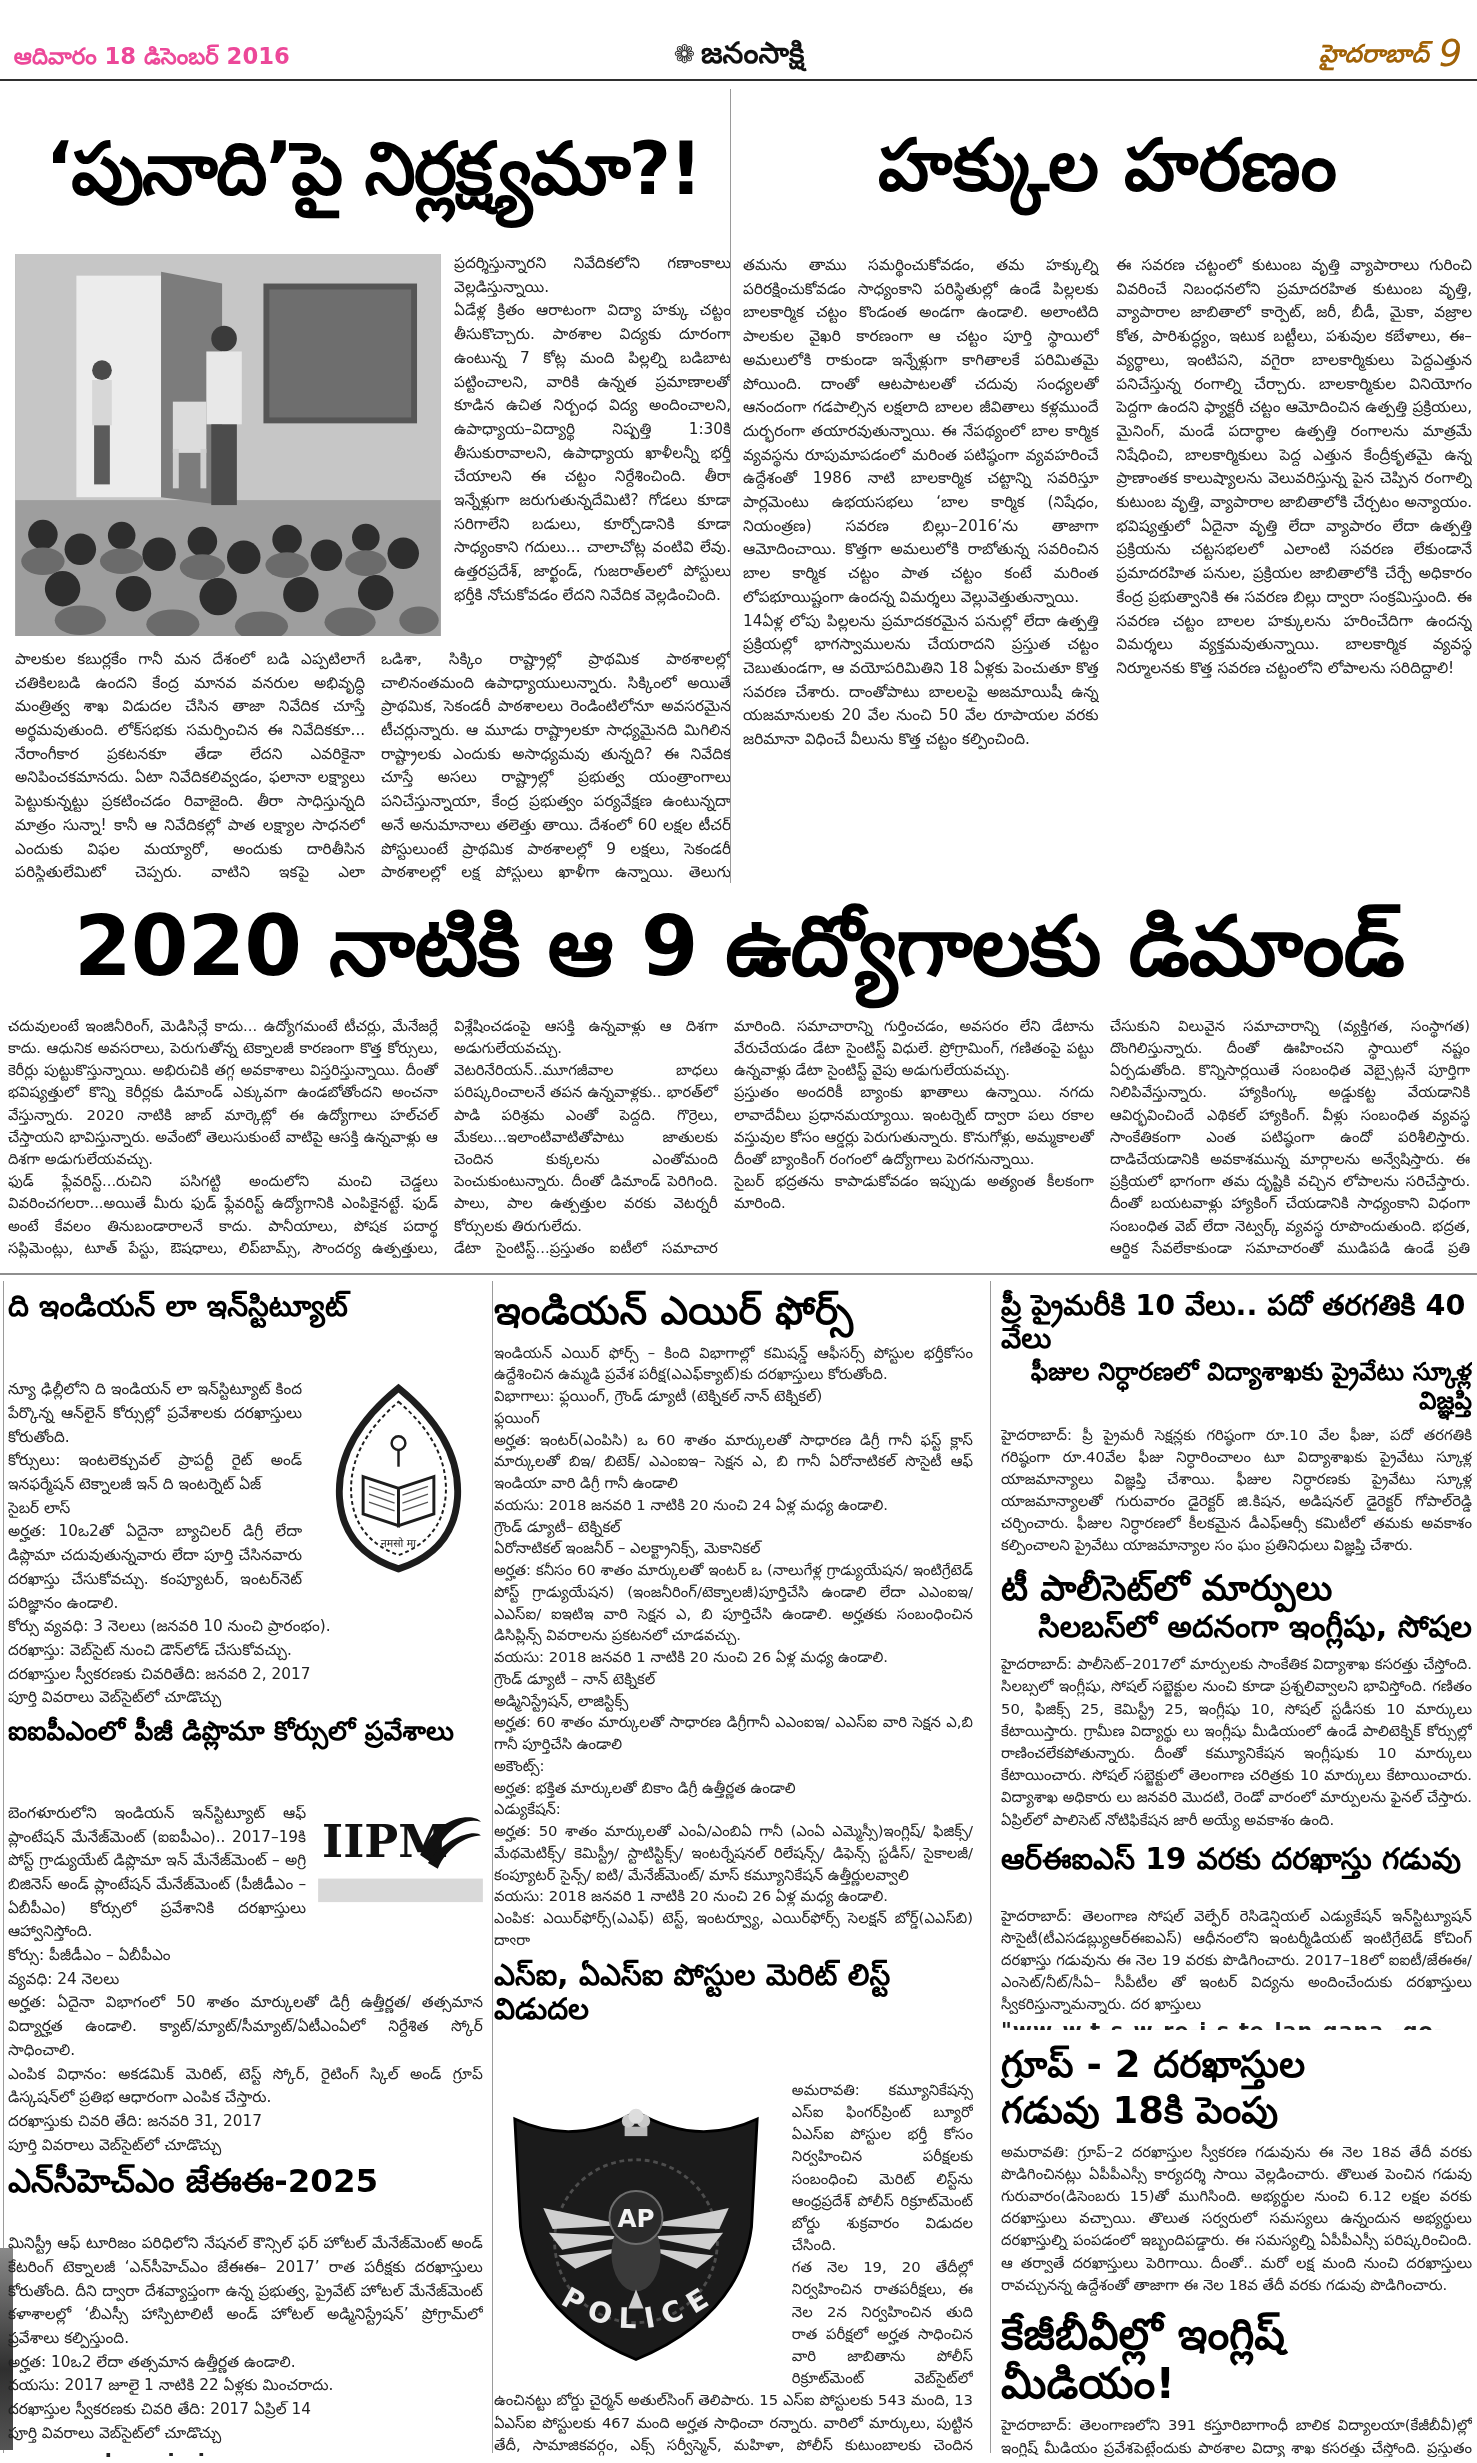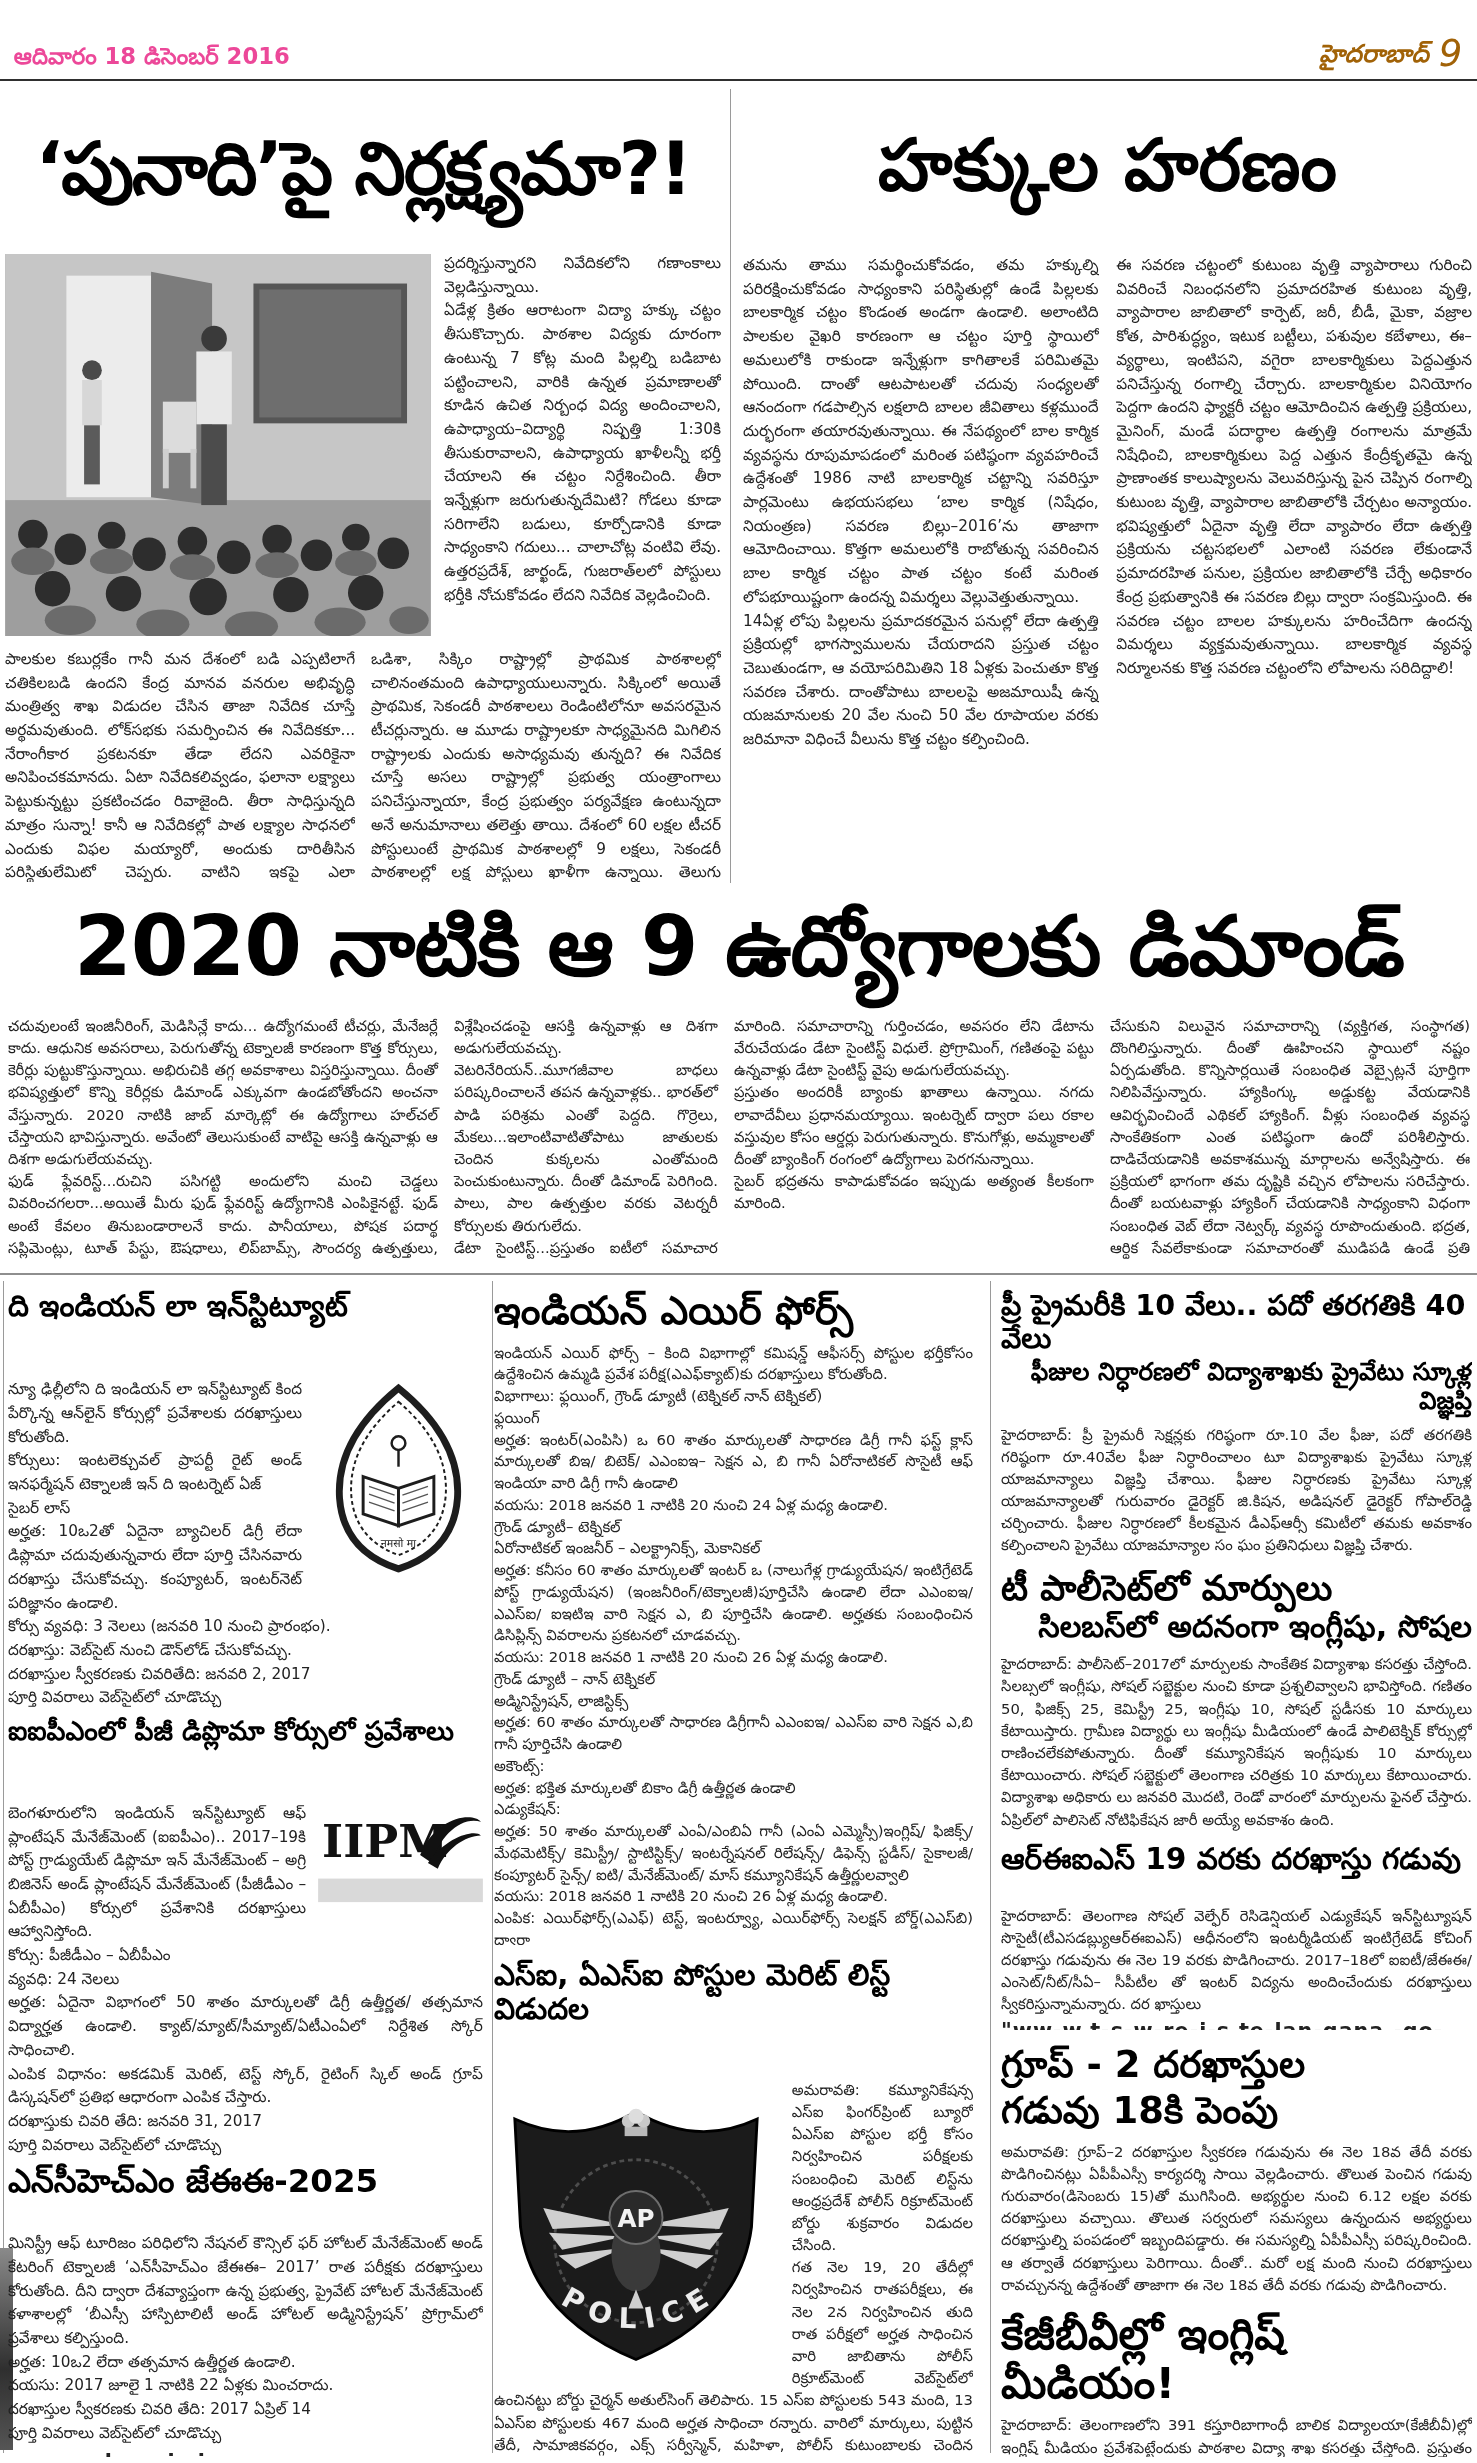--- a/index.html
+++ b/index.html
@@ -11,21 +11,21 @@
   .hdr-center{position:absolute;left:0;right:0;bottom:0px;text-align:center;font-size:29.6px;font-weight:bold;color:#111;}
   .hdr-center .orn{font-size:25.6px;margin-right:5.9px;color:#333;}
   .hdr-right{position:absolute;right:15.8px;bottom:2px;font-size:24.6px;font-weight:bold;color:#a16207;font-style:italic;}
   .hdr-right .pageno{font-size:37px;font-weight:normal;margin-left:9.9px;vertical-align:-3.9px;}
   .hdr-rule{position:absolute;top:79px;left:0;width:1478px;height:2px;background:#2f2f2f;}
   
   .just{text-align:justify;white-space:pre-line;}
   .body-txt{font-size:15.3px;line-height:1.55;color:#222;overflow:hidden;}
   .headline{font-weight:bold;color:#000;text-align:center;}
   
-  .tl-art{position:absolute;left:5px;top:87px;width:716px;}
+  .tl-art{position:absolute;left:15px;top:87px;width:716px;}
   .tl-head{font-size:73px;line-height:163px;height:165px;overflow:hidden;letter-spacing:-2px;}
   .tl-mid{position:relative;height:386px;}
   .tl-photo{position:absolute;left:0;top:2px;width:426px;height:382px;background:#bdbdbd;}
   .tl-sidecol{position:absolute;left:439px;top:0;width:277px;height:386px;}
   .tl-bot{margin-top:9.9px;height:234px;display:flex;gap:15.8px;overflow:hidden;}
   .tl-bot .c{flex:1;height:234px;}
   .vdiv-top{position:absolute;left:730px;top:89px;width:1px;height:794px;background:#9a9a9a;}
   .tr-art{position:absolute;left:743px;top:83px;width:729px;}
   .tr-head{font-size:72px;line-height:165px;height:169px;overflow:hidden;}
   .tr-cols{display:flex;gap:17.7px;height:625px;overflow:hidden;margin-top:2px;}
@@ -54,20 +54,23 @@
   .edge-photo{position:absolute;left:0;top:2248px;width:12.8px;height:202px;
               background:linear-gradient(180deg,#8a8a8a,#2f2f2f 60%,#555);}
 </style>
 </head>
 <body>
 
 <div class="page">
 
   <div class="hdr">
     <div class="hdr-date">ఆదివారం 18 డిసెంబర్ 2016</div>
+    <div class="hdr-center">
+      <span class="orn">❁</span><span>జనంసాక్షి</span>
+    </div>
     <div class="hdr-right">
       <span>హైదరాబాద్</span><span class="pageno">9</span>
     </div>
   </div>
   <div class="hdr-rule"></div>
 
   <div class="tl-art">
     <div class="headline tl-head">‘పునాది’పై నిర్లక్ష్యమా?!</div>
     <div class="tl-mid">
       <div class="tl-photo">

